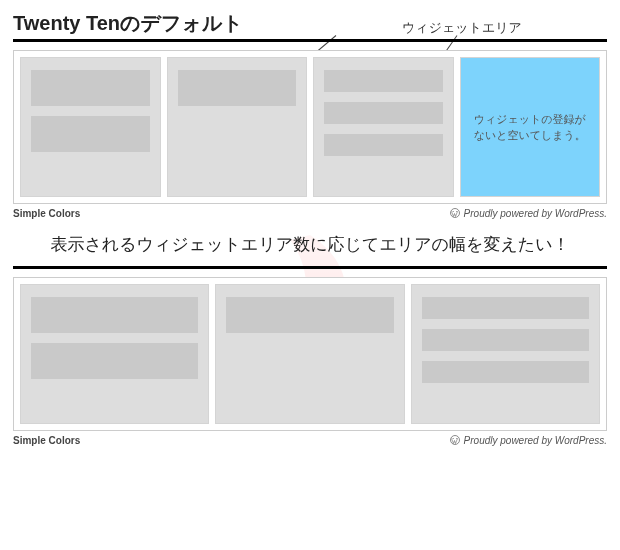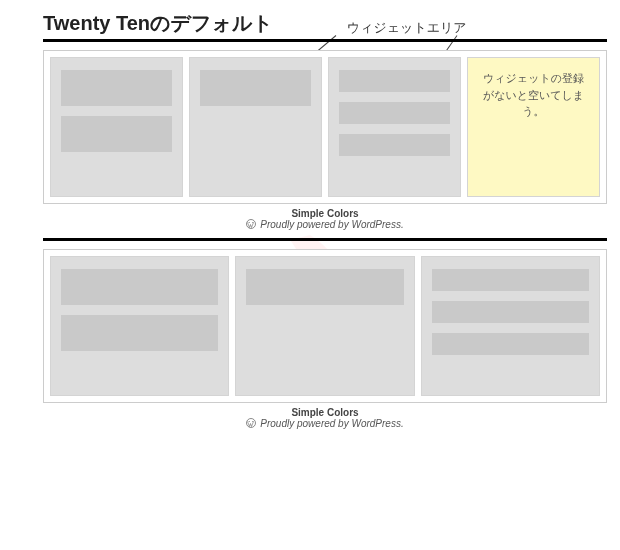--- a/index.html
+++ b/index.html
@@ -1,27 +1,27 @@
 <!DOCTYPE html>
 <html><head>
 <meta charset="utf-8">
 <style>
   * { box-sizing: border-box; margin: 0; padding: 0; }
   body { width: 620px; height: 550px; font-family: "Hiragino Kaku Gothic Pro", "Meiryo", sans-serif; background: #fff; position: relative; }
-  .page { padding: 10px 13px; margin-left: 30px; }
+  .page { padding: 10px 13px; }
   .header-row { display: flex; align-items: flex-end; gap: 14px; margin-bottom: 2px; }
   .title { font-size: 20px; font-weight: bold; color: #222; flex: 0 0 auto; }
-  .label-wrap { flex: 1; display: flex; gap: 40px; font-size: 13px; color: #333; padding-left: 60px; }
+  .label-wrap { flex: 1; display: flex; gap: 40px; font-size: 13px; color: #333; padding-left: 60px; justify-content: center; }
   .hr { height: 3px; background: #000; margin-bottom: 8px; }
-  .footer-row { display: flex; justify-content: space-between; align-items: center; font-size: 10px; color: #444; margin-top: 4px; margin-bottom: 8px; flex-direction: column; }
+  .footer-row { display: flex; justify-content: space-between; align-items: center; font-size: 10px; color: #444; margin-top: 4px; margin-bottom: 8px; }
   .footer-row .right { display: flex; align-items: flex-start; gap: 4px; font-style: italic; color: #555; }
   .wp-icon svg { width: 10px; height: 10px; display: block; }
   .bar { display: flex; gap: 6px; border: 1px solid #ccc; padding: 6px; background: #fff; }
   .area { background: #ddd; border: 1px solid #d4d4d4; padding: 12px 10px; display: flex; flex-direction: column; gap: 10px; position: relative; }
-  .area.empty { background: #fef9c3; align-items: center; justify-content: flex-start; }
+  .area.empty { background: #7dd3fc; align-items: center; justify-content: center; }
   .area.empty .note { font-size: 11px; color: #555; text-align: center; line-height: 1.5; }
   .widget { background: #c9c9c9; }
   .pointer { position: absolute; width: 80px; height: 1px; background: #444; transform-origin: left center; pointer-events: none; }
   .middle-text { text-align: center; font-size: 17px; color: #222; margin: 14px 0 10px; }
   .arrow-bg { position: absolute; left: 50%; top: 230px; transform: translateX(-50%); opacity: 0.25; pointer-events: none; z-index: 1; }
   .bar, .header-row, .hr, .footer-row, .middle-text { position: relative; z-index: 2; }
 </style>
 </head>
 <body>
 
@@ -74,20 +74,21 @@
       <defs>
           <linearGradient id="g" x1="0" y1="0" x2="0" y2="1">
             <stop offset="0" stop-color="#ffd5d5"></stop>
             <stop offset="1" stop-color="#ff8b8b"></stop>
           </linearGradient>
         </defs>
       <path d="M70 5 C 110 30 115 70 95 110 L120 105 L70 165 L30 100 L55 112 C 72 75 70 35 50 10 Z" fill="url(#g)"></path>
     </svg>
   </div>
 
+  <div class="middle-text">表示されるウィジェットエリア数に応じてエリアの幅を変えたい！</div>
 
   <div class="hr"></div>
 
   <div class="bar" id="bottom-bar">
       <div class="area" style="flex: 1 1 0px; min-height: 140px;">
         <div class="widget" style="height: 36px;"></div>
         <div class="widget" style="height: 36px;"></div>
       </div>
       <div class="area" style="flex: 1 1 0px; min-height: 140px;">
         <div class="widget" style="height: 36px;"></div>

